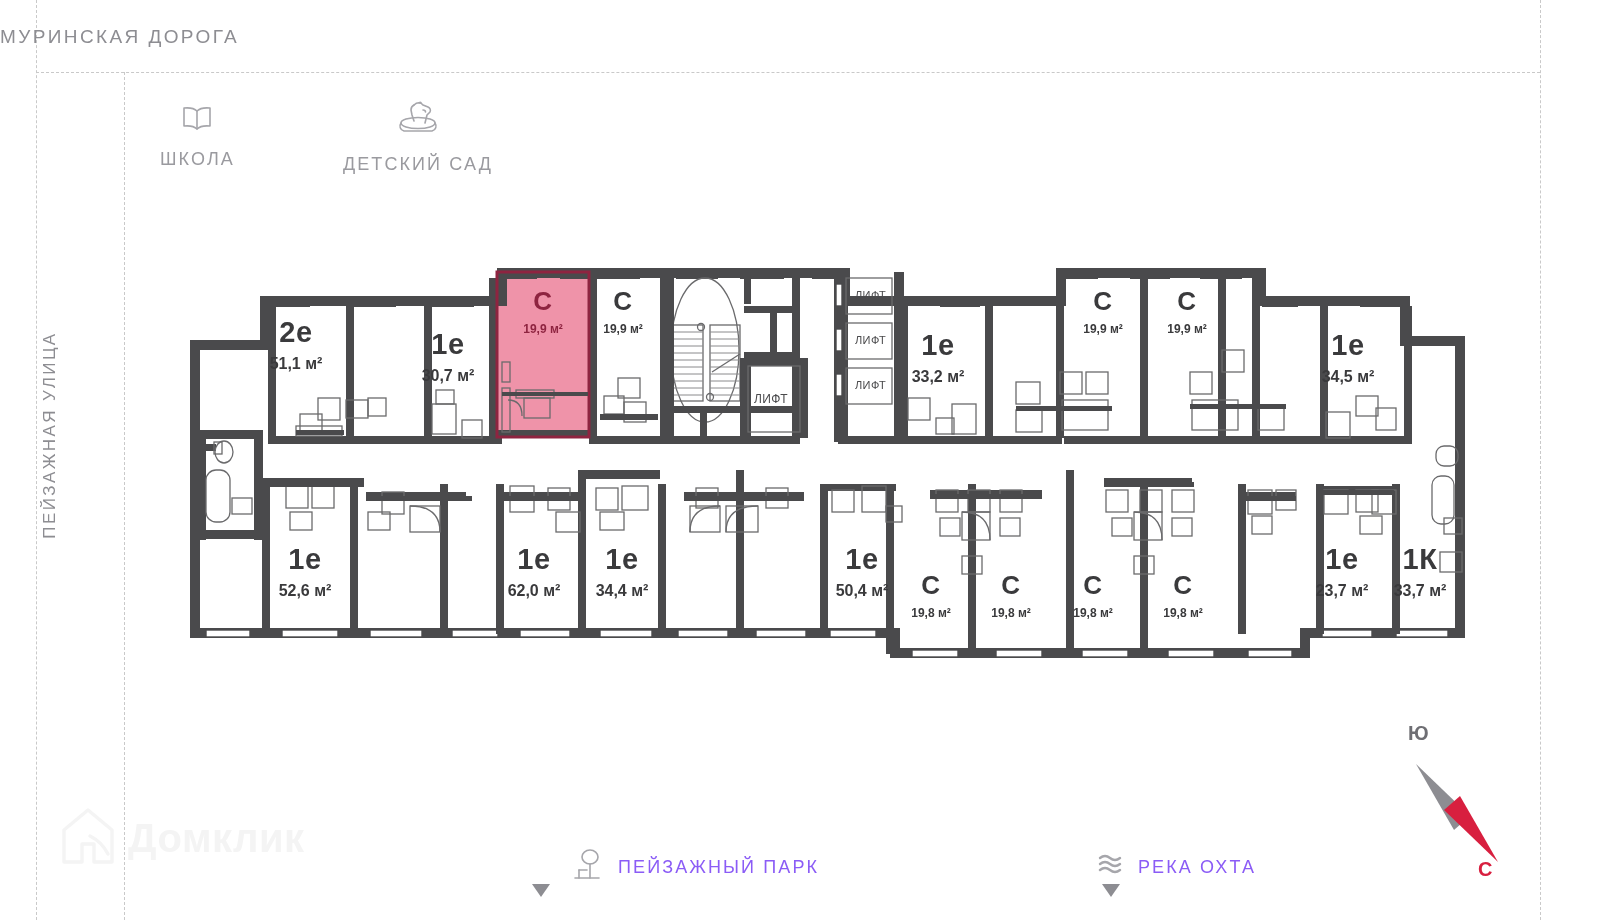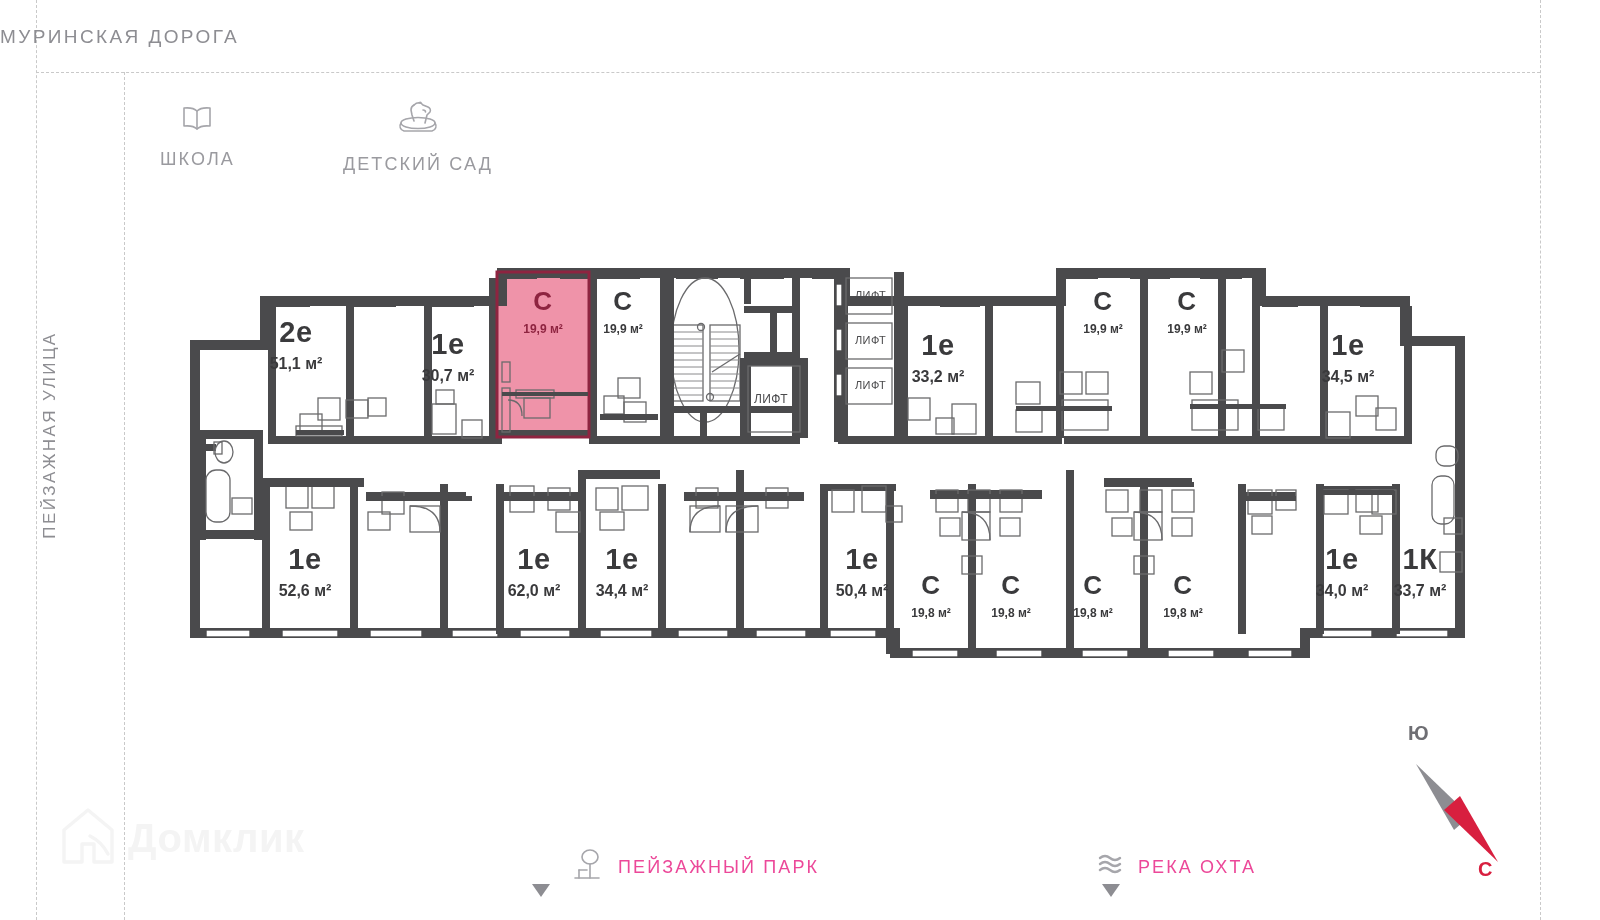--- a/index.html
+++ b/index.html
@@ -24,21 +24,21 @@
   }
 
   
   .legend-top{position:absolute;left:160px;top:100px;display:flex;align-items:center;gap:108px;}
   .legend-item{display:flex;align-items:center;gap:14px;flex-direction:column;}
   .legend-item .lbl{font-size:18px;letter-spacing:2.1px;color:#9a9a9f;}
 
   
   .legend-bot-park{position:absolute;left:570px;top:848px;display:flex;align-items:center;gap:14px;}
   .legend-bot-river{position:absolute;left:1098px;top:852px;display:flex;align-items:flex-end;gap:14px;}
-  .legend-bot-park .lbl,.legend-bot-river .lbl{font-size:18px;letter-spacing:2.1px;color:#ec4899;}
+  .legend-bot-park .lbl,.legend-bot-river .lbl{font-size:18px;letter-spacing:2.1px;color:#8b5cf6;}
   .tri-down{position:absolute;width:0;height:0;border-left:9px solid transparent;
             border-right:9px solid transparent;border-top:13px solid #8d8d92;}
 
   
   .compass{position:absolute;left:1398px;top:712px;width:170px;height:190px;}
   .compass .cn{position:absolute;font-size:20px;font-weight:700;color:#6e6e73;}
 
   
   .watermark{position:absolute;left:60px;top:806px;display:flex;align-items:center;gap:12px;
              opacity:1;pointer-events:none;}
@@ -515,21 +515,21 @@
   <div class="unit small" style="left:1050px;top:572px;width:86px;">
     <div class="t">С</div>
     <div class="a">19,8 м²</div>
   </div>
   <div class="unit small" style="left:1140px;top:572px;width:86px;">
     <div class="t">С</div>
     <div class="a">19,8 м²</div>
   </div>
   <div class="unit" style="left:1292px;top:545px;width:100px;">
     <div class="t">1е</div>
-    <div class="a">34,0 м²</div>
+    <div class="a">23,7 м²</div>
   </div>
   <div class="unit" style="left:1370px;top:545px;width:100px;">
     <div class="t">1К</div>
     <div class="a">33,7 м²</div>
   </div>
 
   <div class="watermark">
     <span>
       <svg width="56" height="60" viewBox="0 0 56 60" fill="none" stroke="#f4f4f4" stroke-width="3.4" stroke-linejoin="round" stroke-linecap="round">
         <path d="M4 24 L28 4 L52 24 V56 H34 V38 H22 V56 H4 Z"></path>

